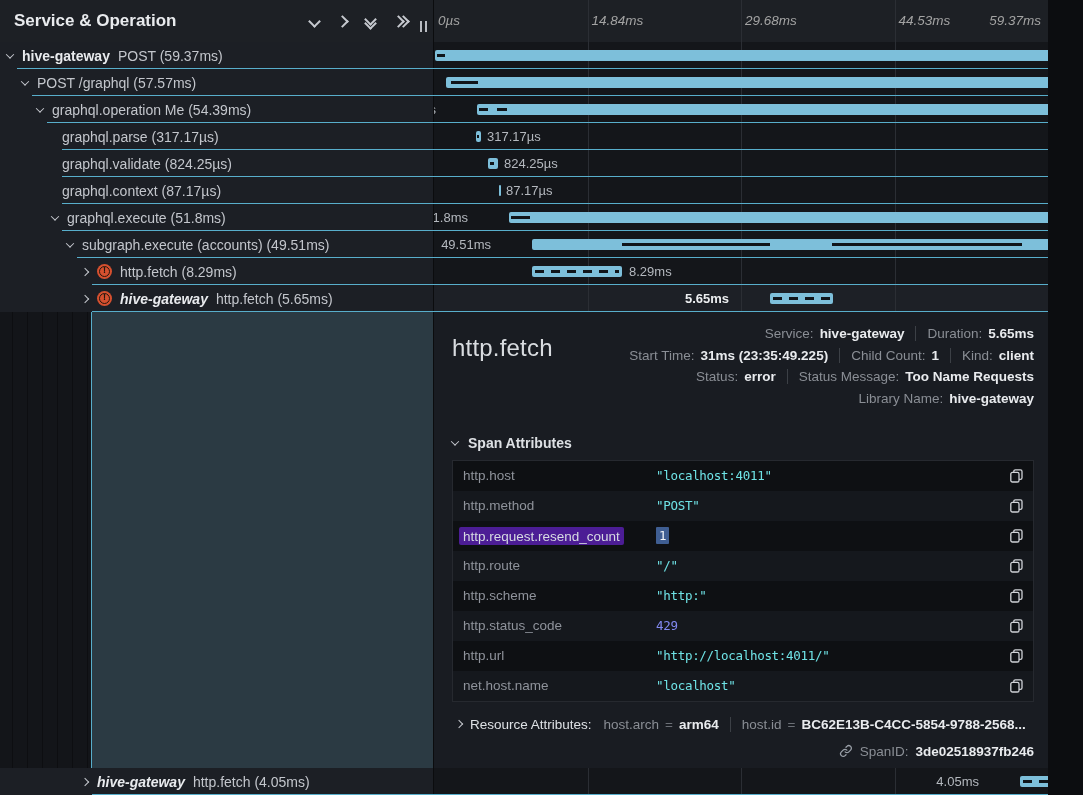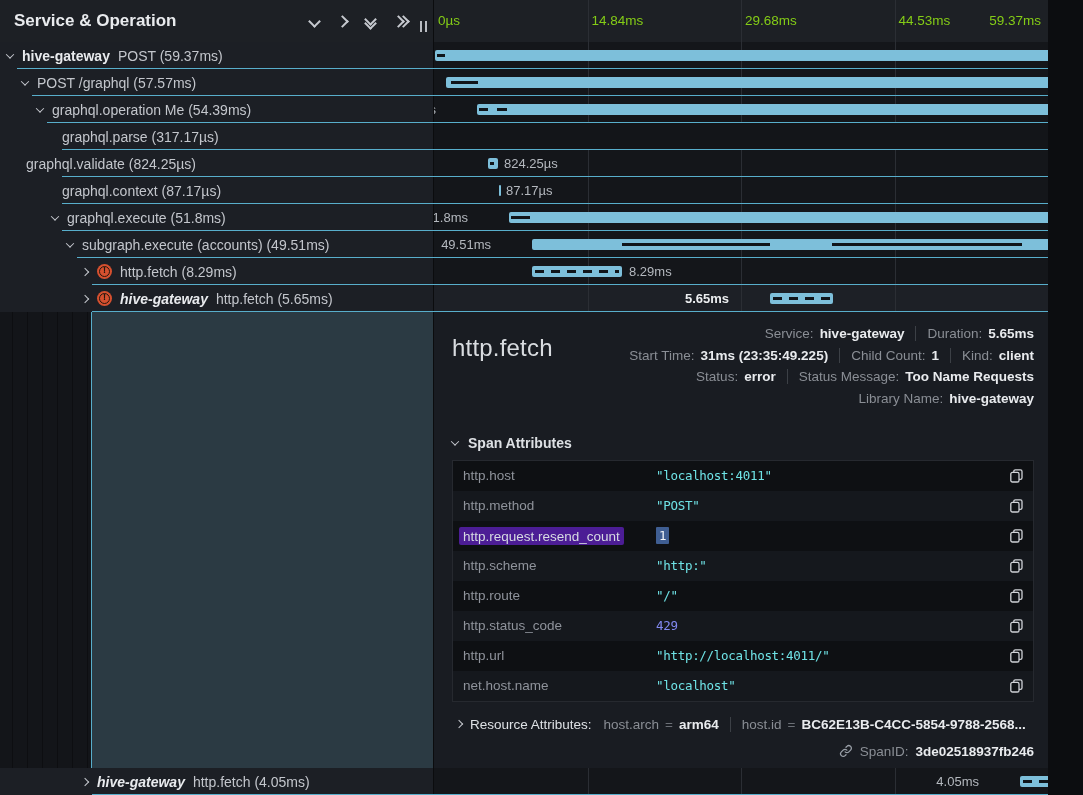--- a/index.html
+++ b/index.html
@@ -19,21 +19,21 @@
   .dblv{display:flex;flex-direction:column;}
   .dblv .cv+.cv{margin-top:-5px;}
   .dblh{display:flex;}
   .dblh .cr+.cr{margin-left:-4px;}
   .rhandle{display:flex;gap:3px;margin:10px 0 0 2px;}
   .rhandle i{width:2px;height:11px;background:#b9bcc2;}
 
   .thead{flex:1;position:relative;background:#1d2025;overflow:hidden;}
   .gl{position:absolute;top:0;bottom:0;width:1px;background:#2b2e34;}
   .gl1{left:25%;}.gl2{left:50%;}.gl3{left:75%;}
-  .tick{position:absolute;top:0;line-height:42px;font-size:13.5px;color:#84cc16;white-space:nowrap;}
+  .tick{position:absolute;top:0;line-height:42px;font-size:13.5px;color:#a3a3a3;white-space:nowrap;font-style:italic;}
 
   
   .srow{display:flex;height:27px;position:relative;}
   .lcell{width:434px;flex:none;box-sizing:border-box;background:#1c1f25;display:flex;align-items:center;
          font-size:14px;white-space:nowrap;overflow:hidden;border-right:1px solid #0b0c0e;}
   .tcell{flex:1;position:relative;background:#14161a;overflow:hidden;}
   .srow.sel .tcell{background:#1d2026;}
   .ul{position:absolute;bottom:0;height:1px;background:#58aecb;right:0;z-index:3;}
   .tc{display:inline-block;width:5px;height:5px;border-right:1.6px solid #c6c9cf;
       border-bottom:1.6px solid #c6c9cf;margin-right:9px;flex:none;}
@@ -178,25 +178,34 @@
           <i style="left:20px;width:10px"></i>
         </span>
     </div>
     <i class="ul" style="left:47px"></i>
   </div>
 
   <div class="srow">
     <div class="lcell" style="padding-left:62px">
       <span>graphql.parse (317.17µs)</span>
     </div>
+    <div class="tcell">
+      <i class="gl gl1"></i>
+        <i class="gl gl2"></i>
+        <i class="gl gl3"></i>
+      <span class="bar" style="left:42px;width:5px">
+          <i style="left:1px;width:2px"></i>
+        </span>
+      <span class="blab" style="left:53px">317.17µs</span>
+    </div>
     <i class="ul" style="left:62px"></i>
   </div>
 
   <div class="srow">
-    <div class="lcell" style="padding-left:26px">
+    <div class="lcell" style="padding-left:62px">
       <span>graphql.validate (824.25µs)</span>
     </div>
     <div class="tcell">
       <i class="gl gl1"></i>
         <i class="gl gl2"></i>
         <i class="gl gl3"></i>
       <span class="bar" style="left:54px;width:10px">
           <i style="left:2px;width:4px"></i>
         </span>
       <span class="blab" style="left:70px">824.25µs</span>
@@ -362,32 +371,32 @@
           <span class="akey"><span class="khl">http.request.resend_count</span></span>
           <span class="aval num"><span class="vhl">1</span></span>
           <span class="acopy">
               <svg width="13" height="14" viewBox="0 0 13 14" fill="none" stroke="#cfd2d7" stroke-width="1.3">
                 <rect x="3.8" y="0.8" width="8.2" height="9.6" rx="1.6"></rect>
                 <rect x="0.8" y="3.4" width="8.2" height="9.6" rx="1.6" fill="#101317"></rect>
               </svg>
             </span>
         </div>
         <div class="arow">
+          <span class="akey">http.route</span>
+          <span class="aval">"/"</span>
+          <span class="acopy">
+              <svg width="13" height="14" viewBox="0 0 13 14" fill="none" stroke="#cfd2d7" stroke-width="1.3">
+                <rect x="3.8" y="0.8" width="8.2" height="9.6" rx="1.6"></rect>
+                <rect x="0.8" y="3.4" width="8.2" height="9.6" rx="1.6" fill="#101317"></rect>
+              </svg>
+            </span>
+        </div>
+        <div class="arow">
           <span class="akey">http.scheme</span>
           <span class="aval">"http:"</span>
-          <span class="acopy">
-              <svg width="13" height="14" viewBox="0 0 13 14" fill="none" stroke="#cfd2d7" stroke-width="1.3">
-                <rect x="3.8" y="0.8" width="8.2" height="9.6" rx="1.6"></rect>
-                <rect x="0.8" y="3.4" width="8.2" height="9.6" rx="1.6" fill="#101317"></rect>
-              </svg>
-            </span>
-        </div>
-        <div class="arow">
-          <span class="akey">http.route</span>
-          <span class="aval">"/"</span>
           <span class="acopy">
               <svg width="13" height="14" viewBox="0 0 13 14" fill="none" stroke="#cfd2d7" stroke-width="1.3">
                 <rect x="3.8" y="0.8" width="8.2" height="9.6" rx="1.6"></rect>
                 <rect x="0.8" y="3.4" width="8.2" height="9.6" rx="1.6" fill="#101317"></rect>
               </svg>
             </span>
         </div>
         <div class="arow">
           <span class="akey">http.status_code</span>
           <span class="aval num">429</span>

